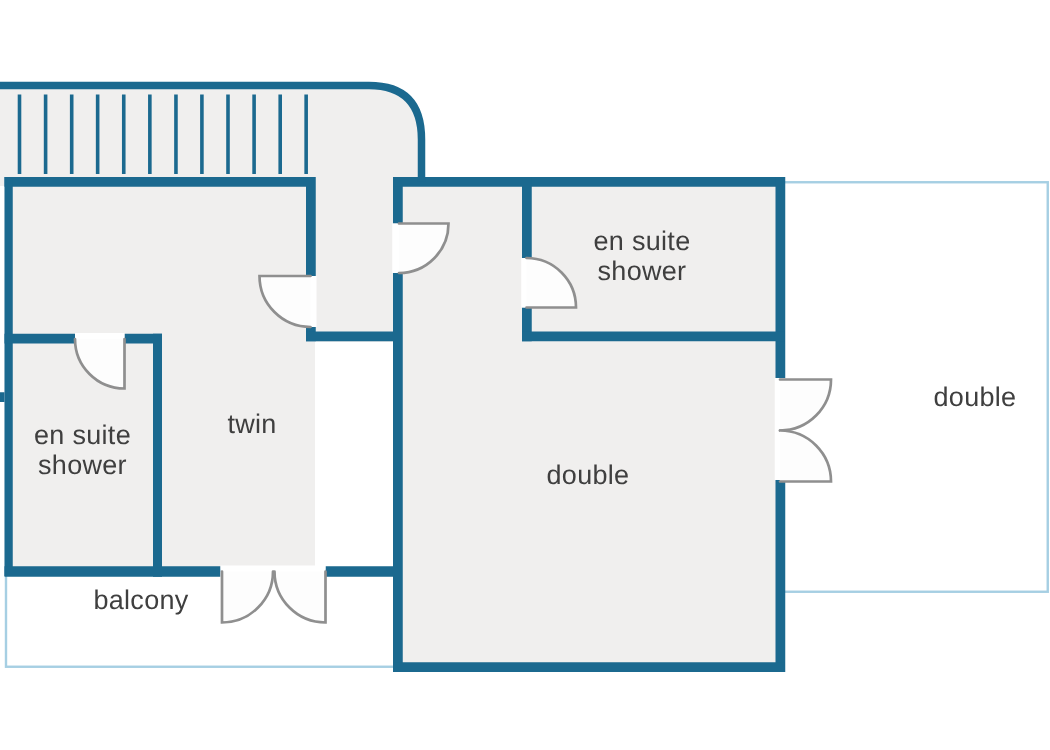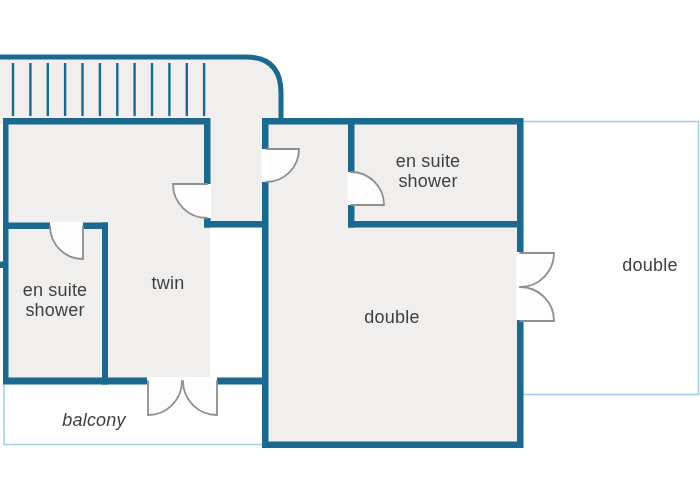--- a/index.html
+++ b/index.html
@@ -112,17 +112,17 @@
 
   <div class="room-label" style="left:168px;top:283px;">twin</div>
 
   <div class="room-label" style="left:428px;top:171px;">
     <span>en suite</span>
     <span>shower</span>
   </div>
 
   <div class="room-label" style="left:392px;top:317px;">double</div>
 
-  <div class="room-label" style="left:94px;top:420px;font-style:italic;">balcony</div>
+  <div class="room-label" style="left:94px;top:400px;">balcony</div>
 
   <div class="room-label" style="left:650px;top:265px;">double</div>
 
 </div>
 
 </body></html>

